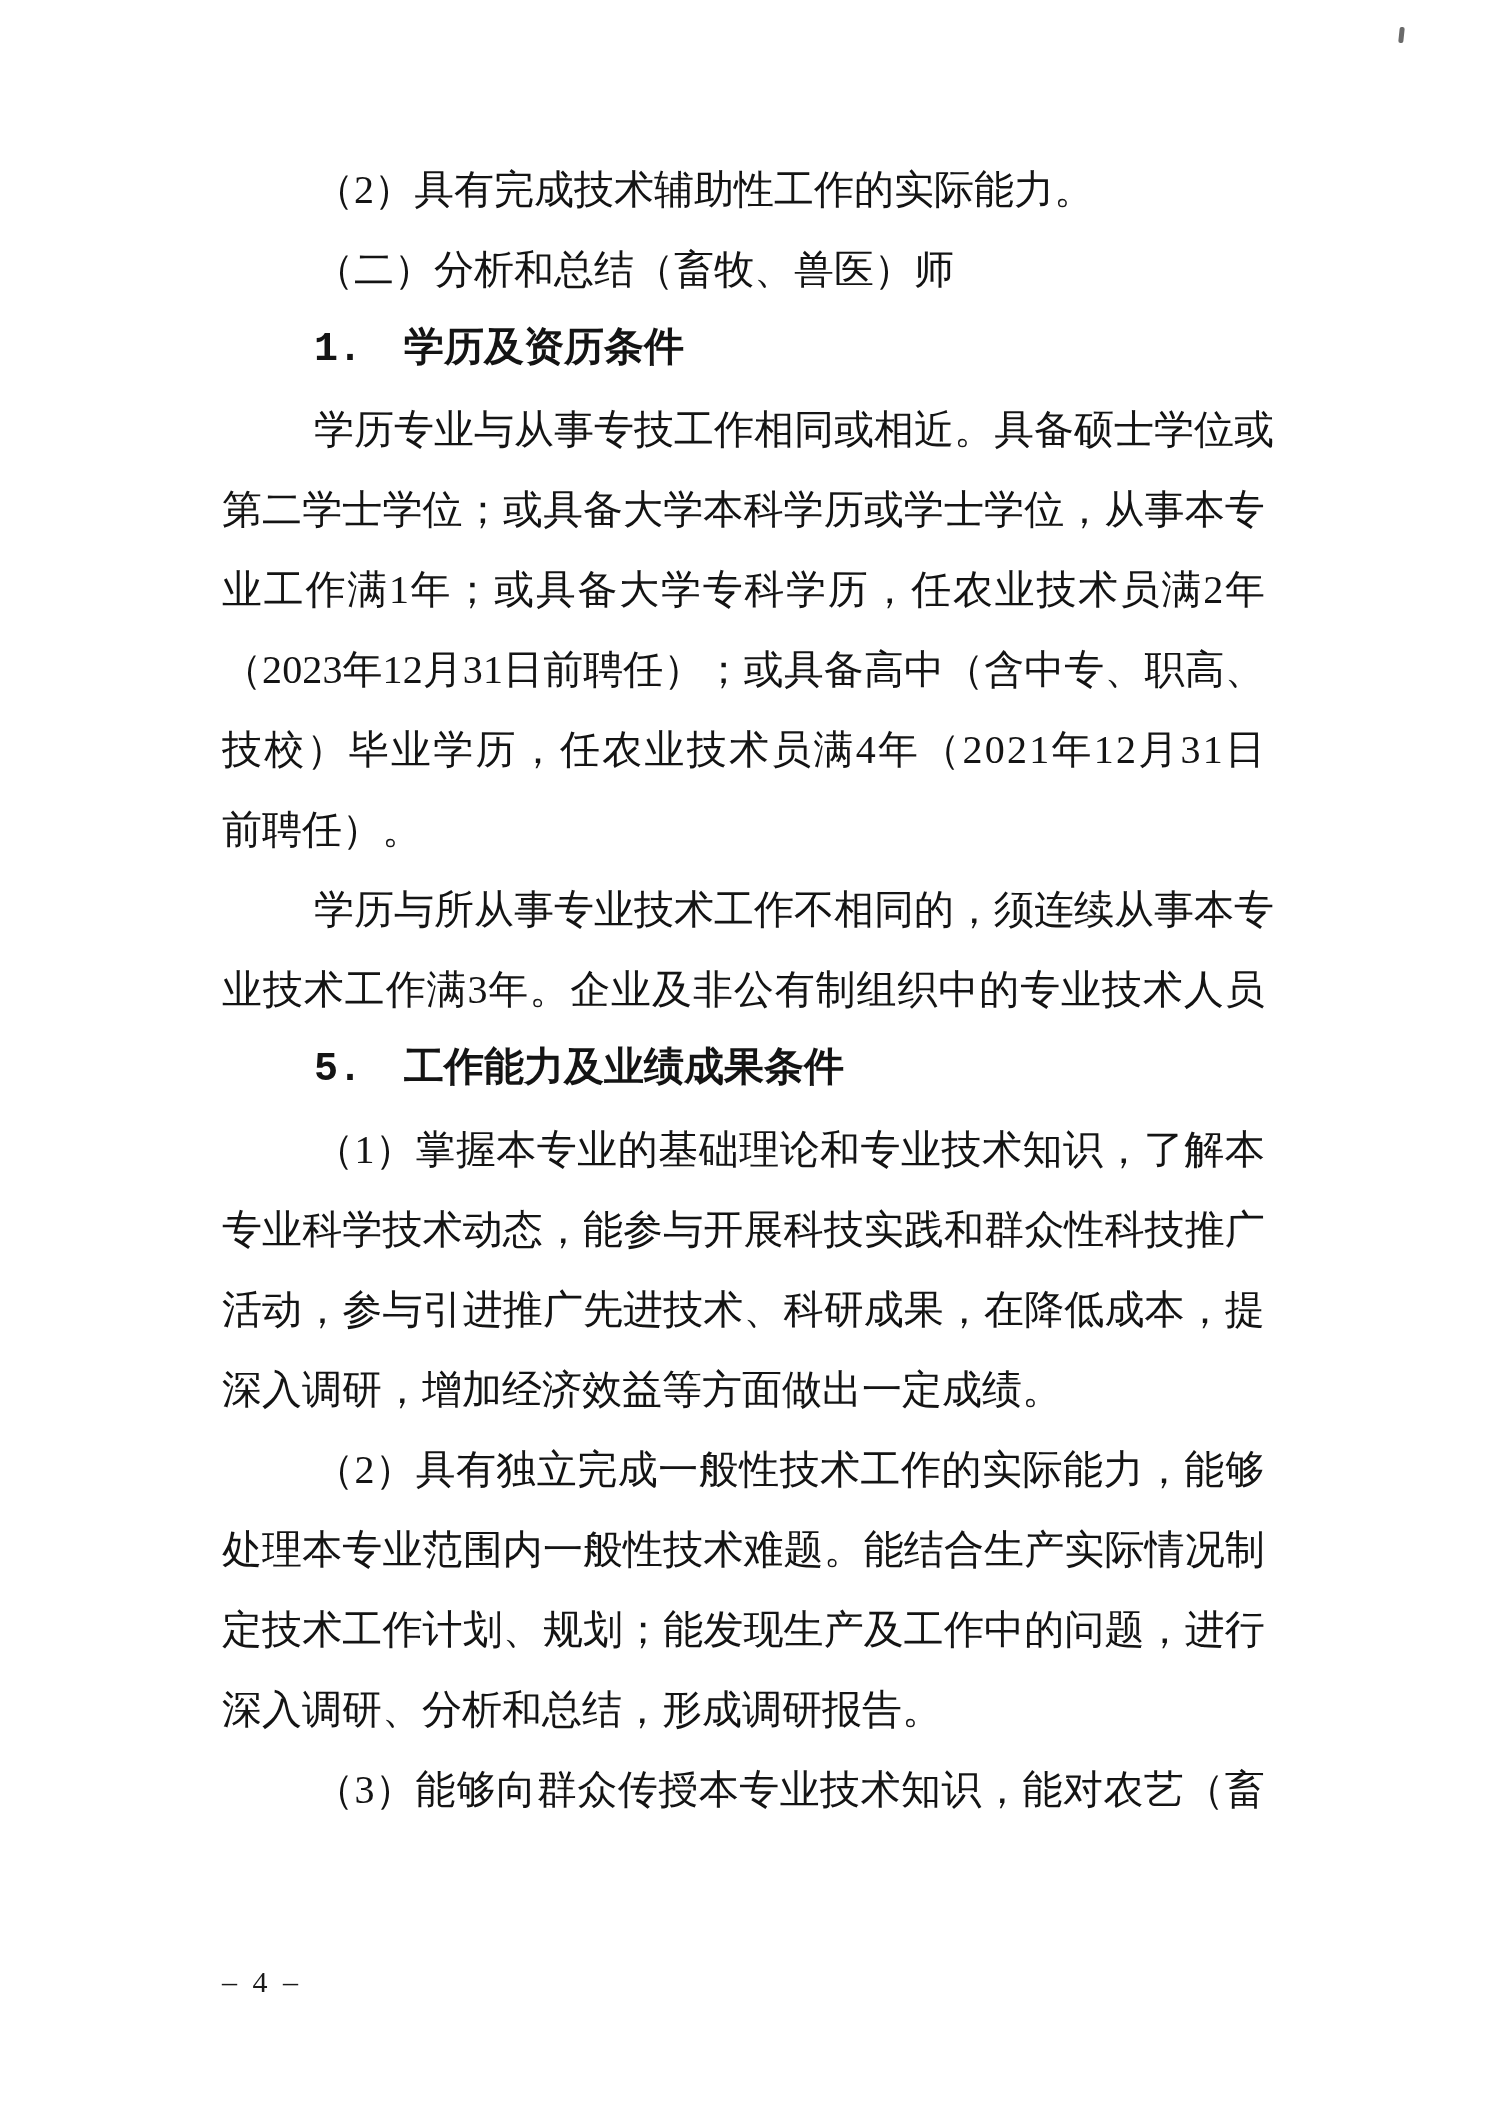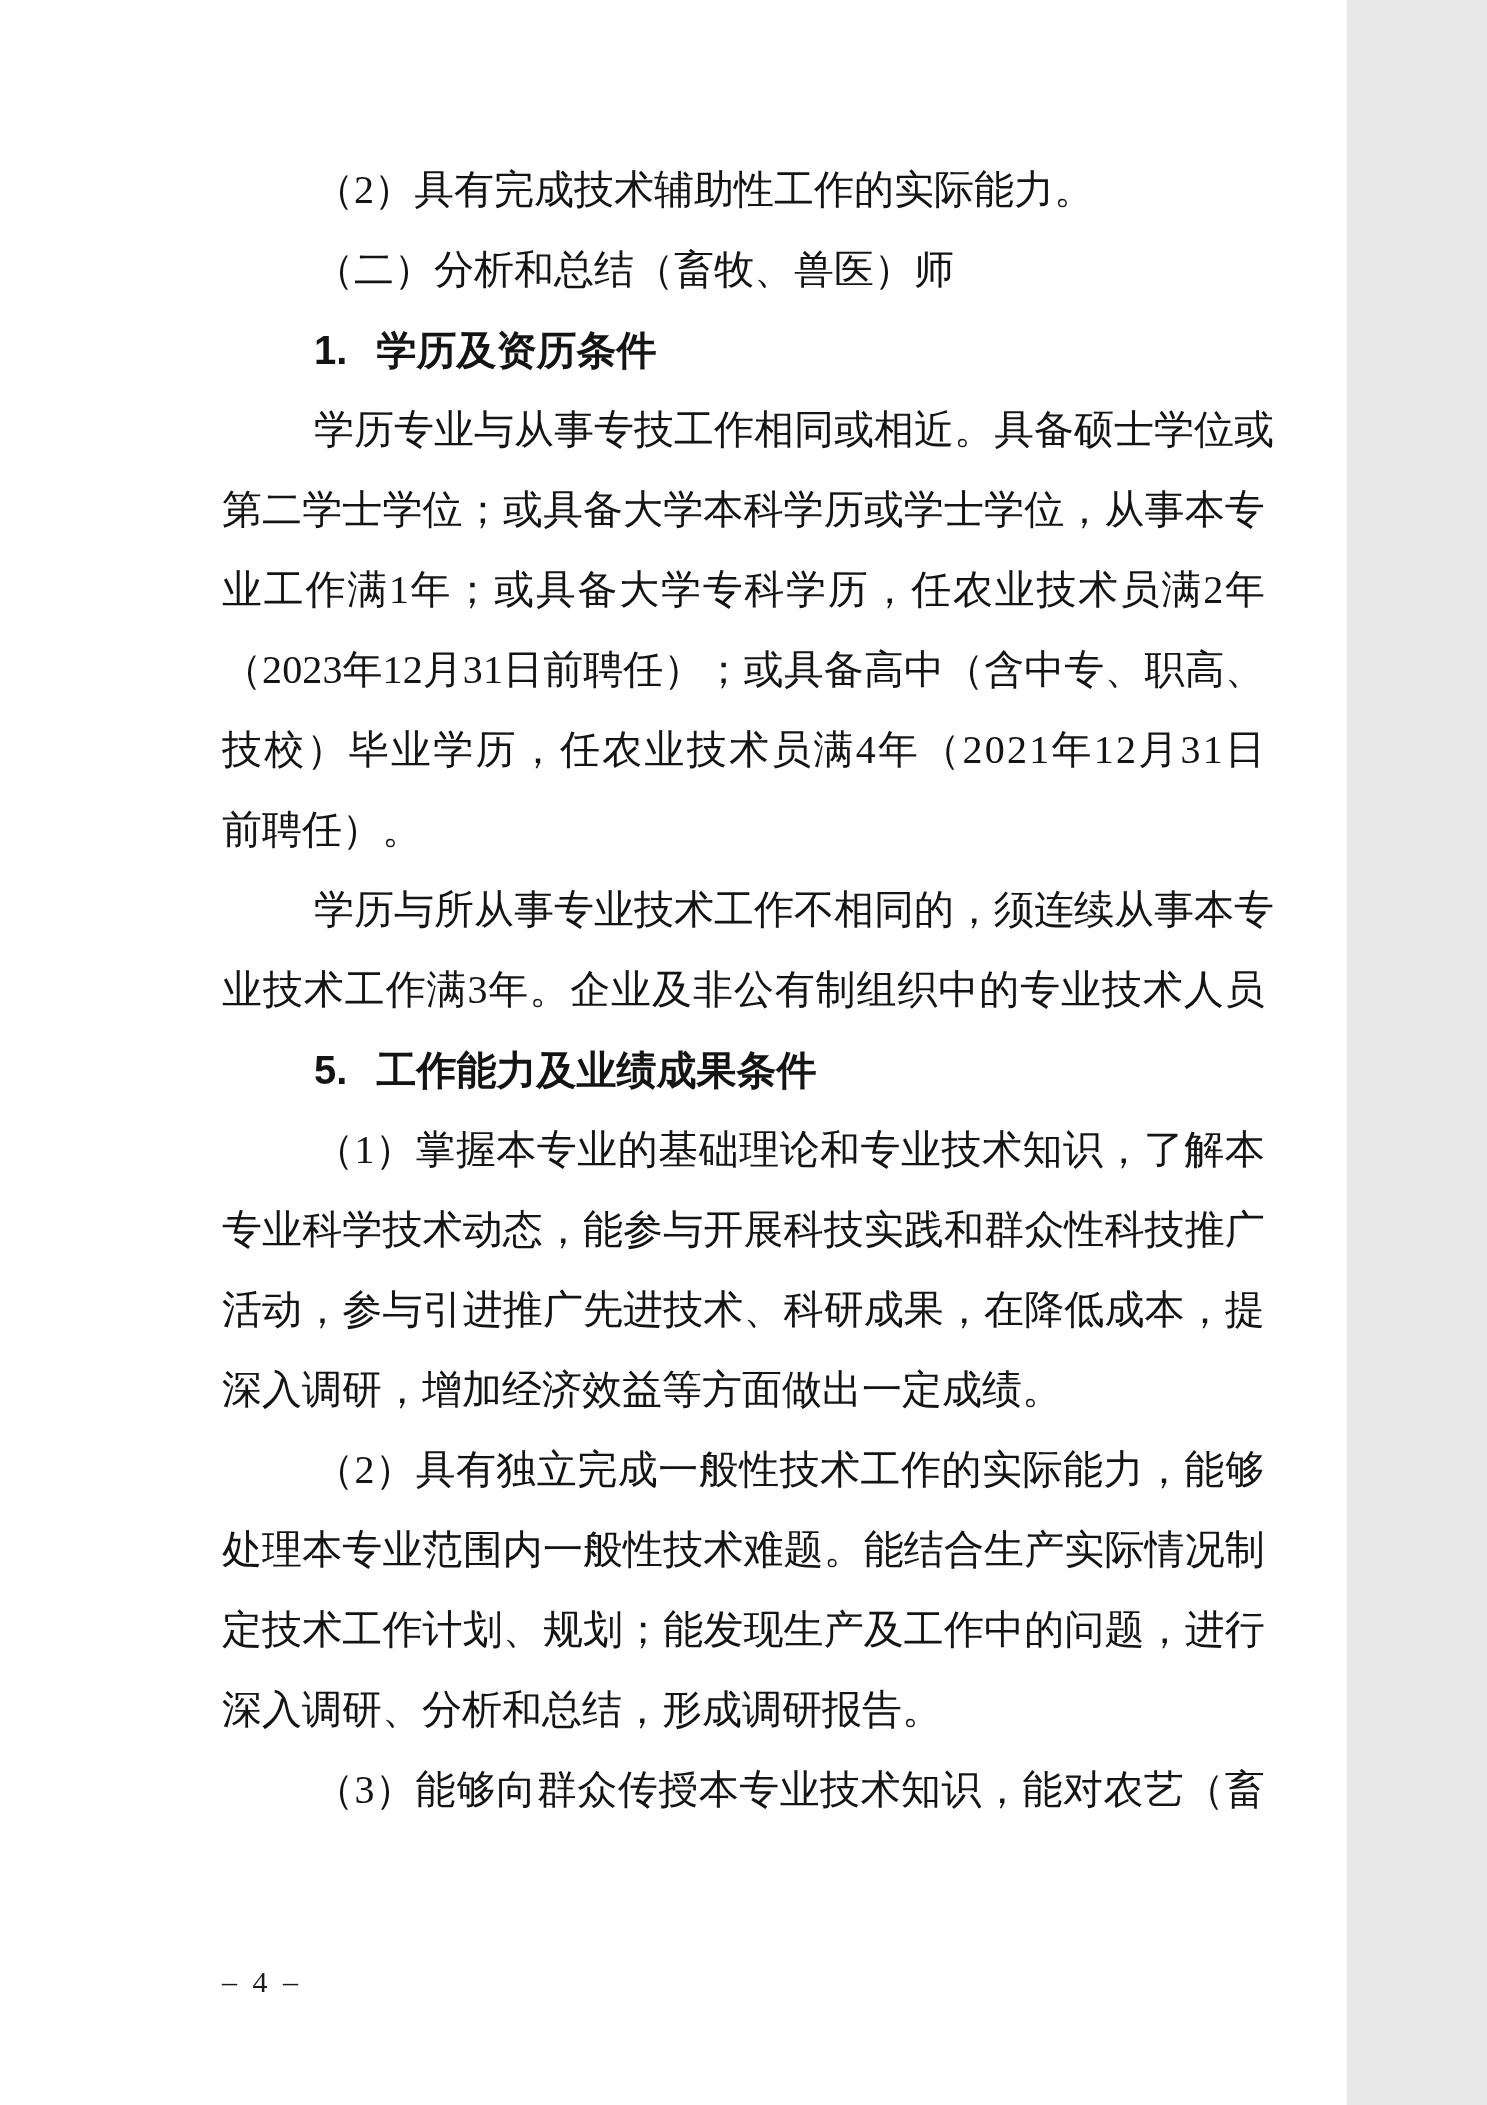--- a/index.html
+++ b/index.html
@@ -2,21 +2,21 @@
 <html><head>
 <meta charset="utf-8">
 <style>
   html, body {
     margin: 0;
     padding: 0;
     background: #e8e8e8;
   }
   .page {
     position: relative;
-    width: 1347px;
+    width: 1487px;
     height: 2105px;
     background: #ffffff;
     overflow: hidden;
     font-family: "Liberation Serif", "DejaVu Serif", serif;
     color: #141414;
   }
   .textblock {
     position: absolute;
     left: 222px;
     top: 150px;
@@ -38,21 +38,21 @@
   }
   .indent {
     padding-left: 92px;
   }
   .jline.indent {
     
   }
   .heading {
     font-weight: bold;
     word-spacing: 18px;
-    font-family: Liberation Sans, sans-serif;
+    font-family: Liberation Mono, monospace;
   }
   .footer {
     position: absolute;
     left: 222px;
     top: 1962px;
     height: 40px;
     line-height: 40px;
     font-size: 30px;
     letter-spacing: 4px;
     color: #1a1a1a;

